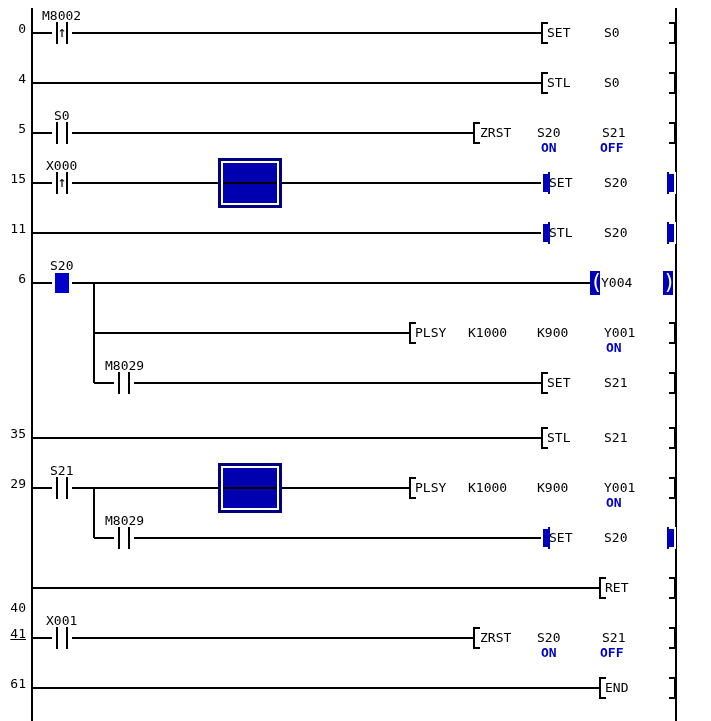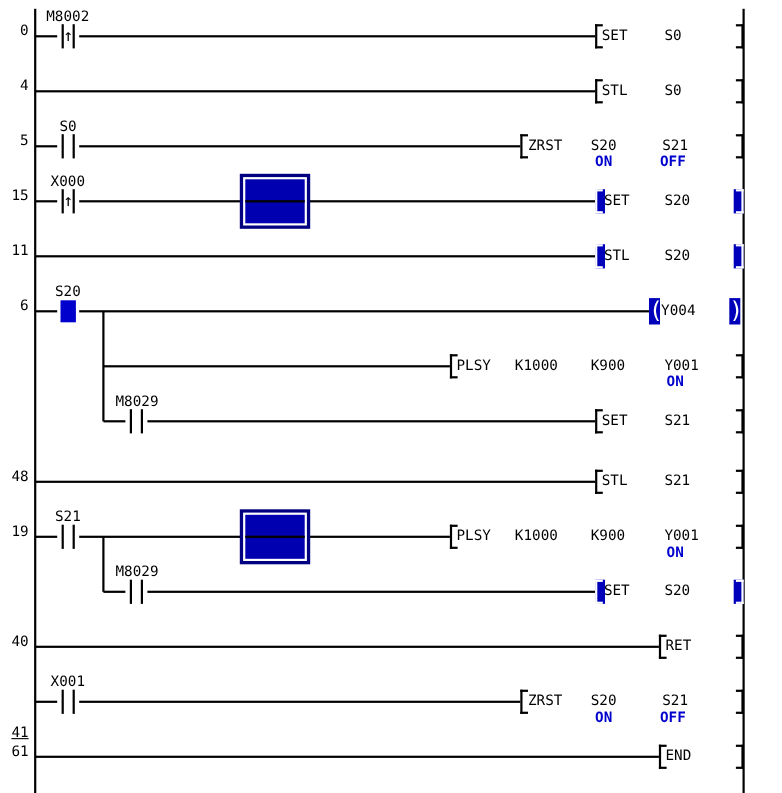--- a/index.html
+++ b/index.html
@@ -174,35 +174,35 @@
       <div class="tt"></div>
       <div class="tb"></div>
     </div>
     <div class="txt" style="left: 547px; top: 376px;">SET</div>
     <div class="txt" style="left: 604px; top: 376px;">S21</div>
     <div class="bk close" style="left: 667px; top: 372px;">
       <div class="v"></div>
       <div class="tt"></div>
       <div class="tb"></div>
     </div>
-    <div class="txt step" style="top: 427px;">48</div>
+    <div class="txt step" style="top: 427px;">35</div>
     <div class="hline" style="left: 32px; top: 437px; width: 509px;"></div>
     <div class="bk open" style="left: 541px; top: 427px;">
       <div class="v"></div>
       <div class="tt"></div>
       <div class="tb"></div>
     </div>
     <div class="txt" style="left: 547px; top: 431px;">STL</div>
     <div class="txt" style="left: 604px; top: 431px;">S21</div>
     <div class="bk close" style="left: 667px; top: 427px;">
       <div class="v"></div>
       <div class="tt"></div>
       <div class="tb"></div>
     </div>
-    <div class="txt step" style="top: 477px;">19</div>
+    <div class="txt step" style="top: 477px;">29</div>
     <div class="hline" style="left: 32px; top: 487px; width: 377px;"></div>
     <div class="vline" style="left: 93px; top: 488px; height: 50px;"></div>
     <div class="box" style="left: 218px; top: 463px;">
       <div class="b1"></div>
       <div class="b2"></div>
       <div class="b3"></div>
       <div class="bl"></div>
     </div>
     <div class="contact" style="left: 52px; top: 476px;">
       <div class="cbar l"></div>
@@ -235,34 +235,34 @@
       <div class="tt"></div>
       <div class="tb"></div>
     </div>
     <div class="txt" style="left: 549px; top: 531px;">SET</div>
     <div class="txt" style="left: 604px; top: 531px;">S20</div>
     <div class="bk close hl" style="left: 667px; top: 527px;">
       <div class="v"></div>
       <div class="tt"></div>
       <div class="tb"></div>
     </div>
-    <div class="txt step" style="top: 577px;">40</div>
+    <div class="txt step" style="top: 601px;">40</div>
     <div class="hline" style="left: 32px; top: 587px; width: 567px;"></div>
     <div class="bk open" style="left: 599px; top: 577px;">
       <div class="v"></div>
       <div class="tt"></div>
       <div class="tb"></div>
     </div>
     <div class="txt" style="left: 605px; top: 581px;">RET</div>
     <div class="bk close" style="left: 667px; top: 577px;">
       <div class="v"></div>
       <div class="tt"></div>
       <div class="tb"></div>
     </div>
-    <div class="txt step" style="top: 660px; text-decoration: underline;">41</div>
+    <div class="txt step" style="top: 627px; text-decoration: underline;">41</div>
     <div class="hline" style="left: 32px; top: 637px; width: 441px;"></div>
     <div class="contact" style="left: 52px; top: 626px;">
       <div class="cbar l"></div>
       <div class="cbar r"></div>
     </div>
     <div class="txt" style="left: 46px; top: 614px;">X001</div>
     <div class="bk open" style="left: 473px; top: 627px;">
       <div class="v"></div>
       <div class="tt"></div>
       <div class="tb"></div>

